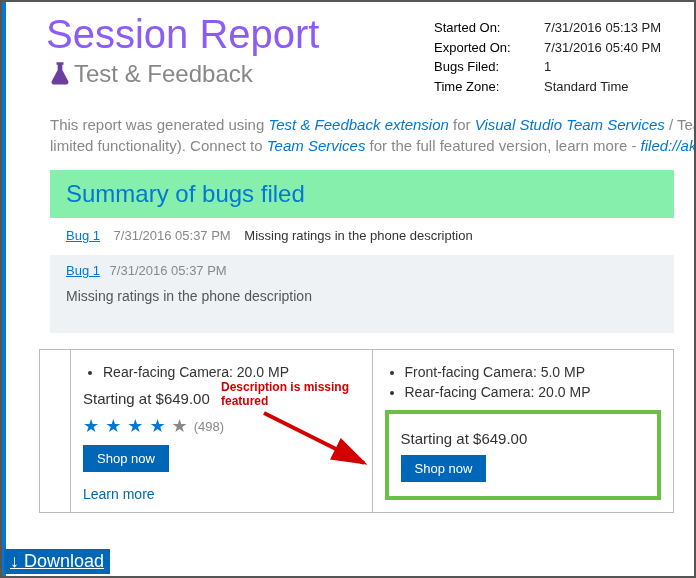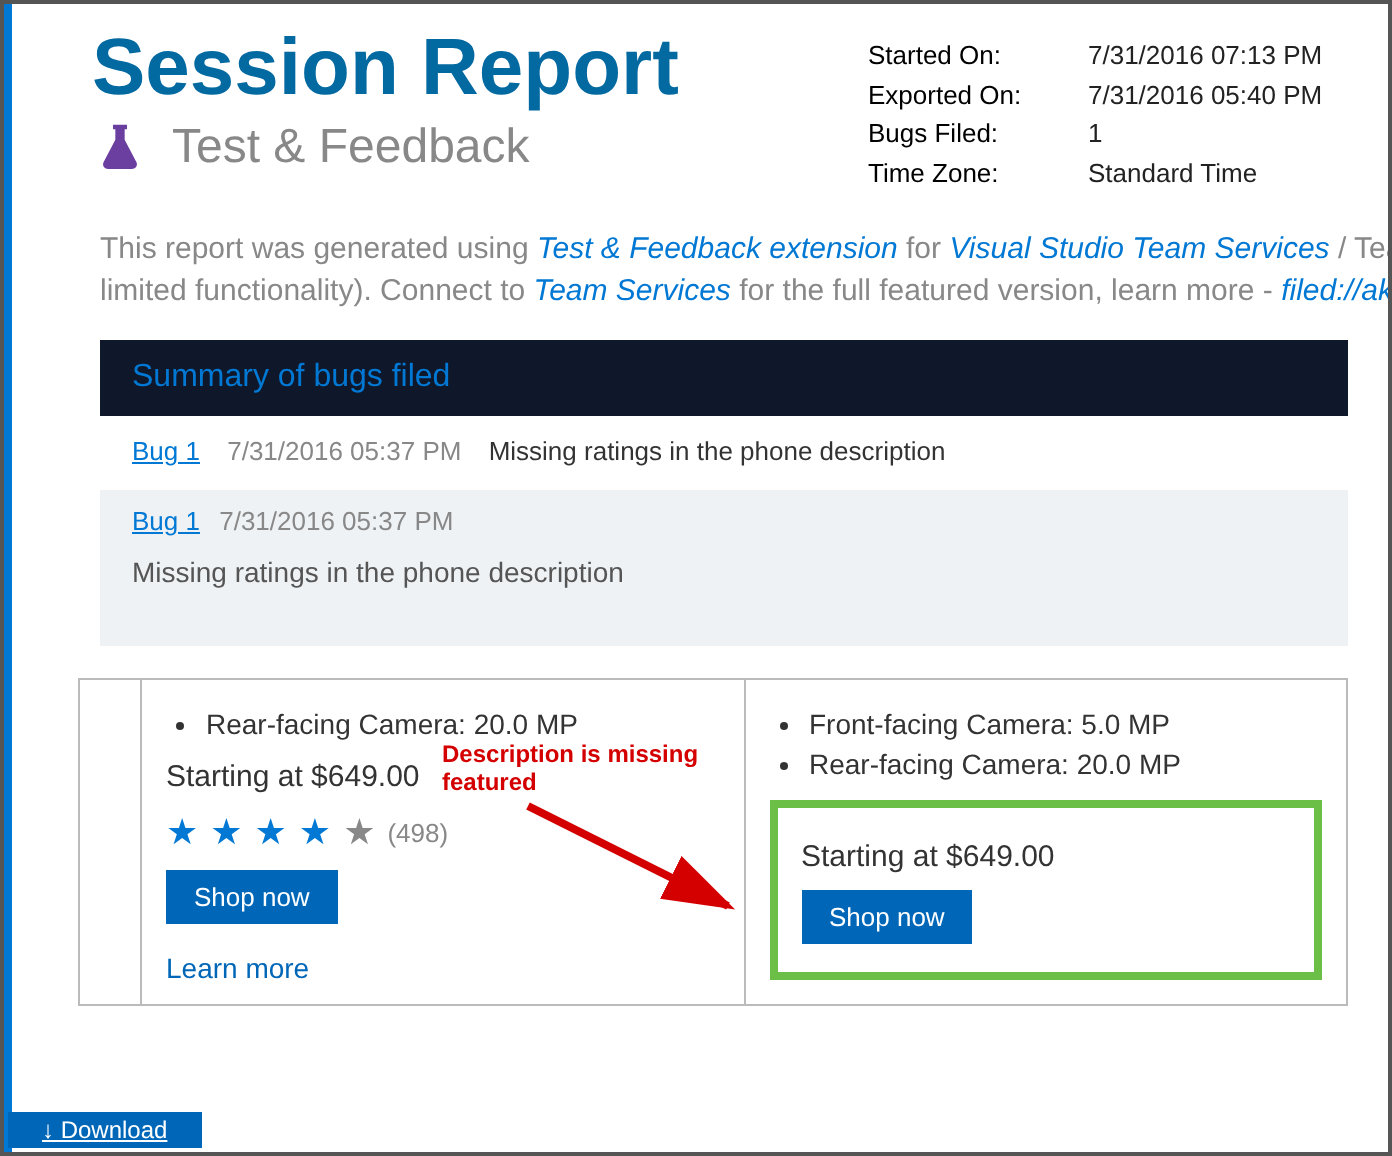--- a/index.html
+++ b/index.html
@@ -21,28 +21,28 @@
     overflow: hidden;
   }
   .header-row {
     display: flex;
     padding: 0 20px 4px 40px;
     justify-content: space-between;
   }
   .title-block { flex: 1; }
   .page-title {
     font-size: 40px;
-    font-weight: 700;
-    color: #0369a1;
+    font-weight: 400;
+    color: #8b5cf6;
     line-height: 1.1;
   }
   .subtitle-row {
     display: flex;
     align-items: center;
-    gap: 12px;
+    gap: 0;
     margin-top: 4px;
   }
   .subtitle-text {
     font-size: 24px;
     font-weight: 300;
     color: #888;
   }
   .meta-table {
     font-size: 13px;
     color: #333;
@@ -55,24 +55,24 @@
   .intro {
     padding: 14px 20px 10px 44px;
     font-size: 15px;
     color: #888;
     line-height: 1.4;
     white-space: nowrap;
     overflow: hidden;
   }
   .intro a { color: #0078d4; text-decoration: none; font-style: italic; }
   .section-bar {
-    background: #0f172a;
+    background: #86efac;
     margin: 4px 20px 0 44px;
     padding: 10px 16px;
-    font-size: 16px;
+    font-size: 24px;
     color: #0078d4;
     font-weight: 400;
   }
   .bug-summary-row {
     padding: 10px 24px 6px 60px;
     font-size: 13px;
   }
   .bug-summary-row .bug-link { color: #0078d4; margin-right: 10px; }
   .bug-summary-row .bug-date { color: #888; margin-right: 10px; }
   .bug-summary-row .bug-title { color: #333; }
@@ -139,22 +139,22 @@
     font-size: 12px;
     line-height: 1.2;
     width: 130px;
   }
   .download-btn {
     position: absolute;
     left: 2px;
     bottom: 2px;
     background: #0067b8;
     color: #fff;
-    font-size: 12px;
-    padding: 2px 17px;
+    font-size: 18px;
+    padding: 2px 6px;
     border: none;
     cursor: pointer;
     text-decoration: underline;
   }
   .arrow {
     position: absolute;
     top: 58px;
     left: 188px;
     pointer-events:none;
   }
@@ -175,21 +175,21 @@
             <circle fill="#6b3fa0" cx="15" cy="15" r="1.2"></circle>
             <circle fill="#6b3fa0" cx="12" cy="17" r="1"></circle>
           </svg>
         </span>
         <span class="subtitle-text">Test &amp; Feedback</span>
       </div>
     </div>
     <div class="meta-table">
       <div class="row">
         <span class="label">Started On:</span>
-        <span class="value">7/31/2016 07:13 PM</span>
+        <span class="value">7/31/2016 05:13 PM</span>
       </div>
       <div class="row">
         <span class="label">Exported On:</span>
         <span class="value">7/31/2016 05:40 PM</span>
       </div>
       <div class="row">
         <span class="label">Bugs Filed:</span>
         <span class="value">1</span>
       </div>
       <div class="row">

